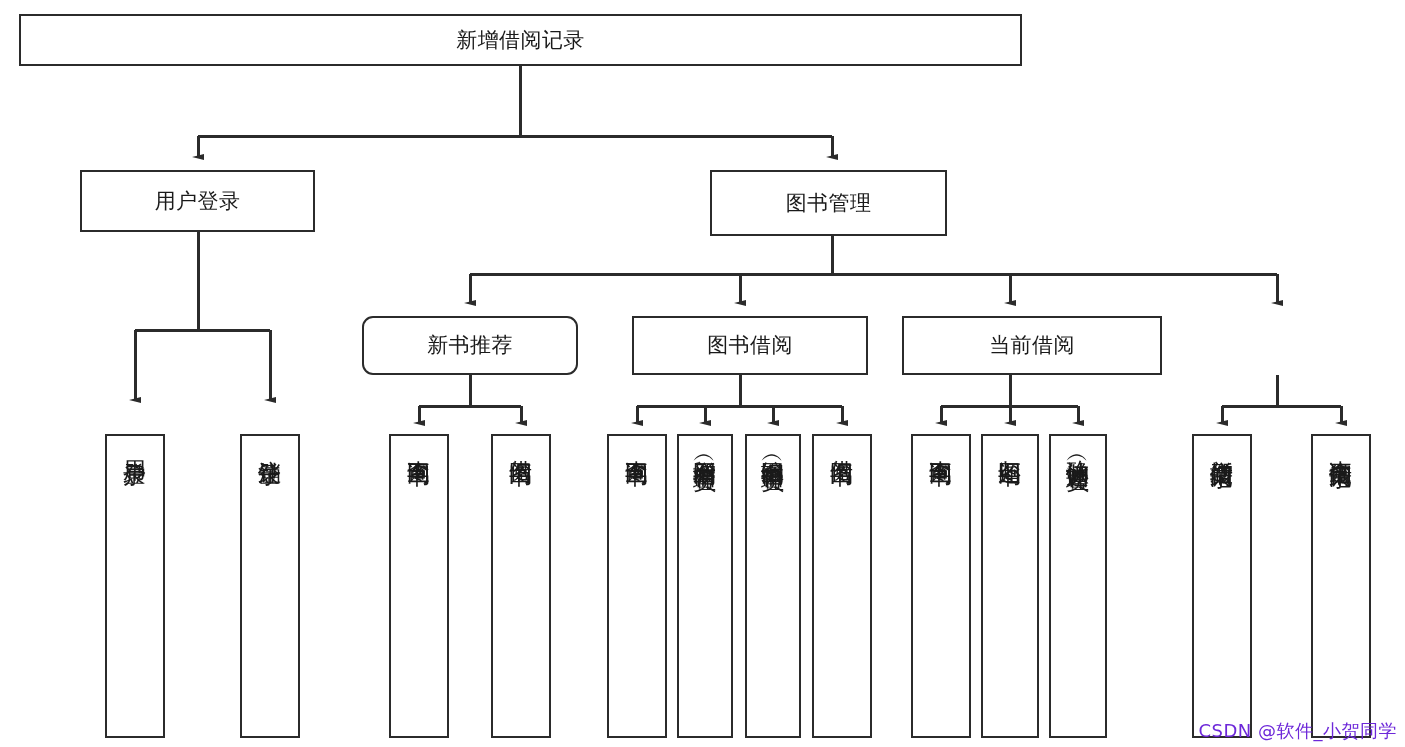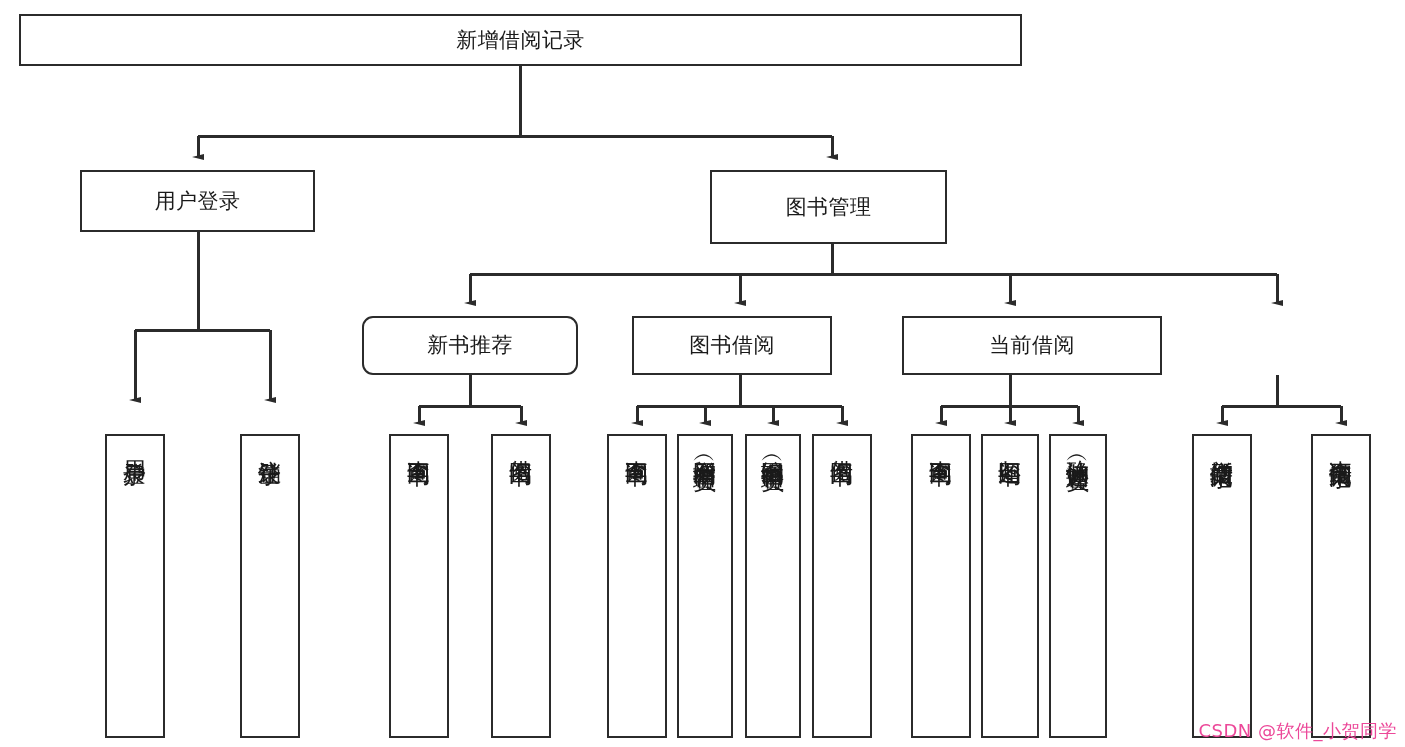--- a/index.html
+++ b/index.html
@@ -62,21 +62,21 @@
     letter-spacing:0.06em;
     white-space:normal;
     max-height:290px;
   }
   
   #watermark{
     position:absolute;
     right:8px;
     bottom:4px;
     font-size:18px;
-    color:#ec4899;
+    color:#6d28d9;
     letter-spacing:0.5px;
     white-space:nowrap;
     user-select:none;
   }
 </style>
 </head>
 <body>
 
 <div id="diagram">
 
@@ -131,29 +131,29 @@
   </svg>
 
   <div class="node root h" style="left:19px;top:14px;width:1003px;height:52px;">
     <span class="label">新增借阅记录</span>
   </div>
 
   <div class="node h" style="left:80px;top:170px;width:235px;height:62px;">
     <span class="label">用户登录</span>
   </div>
 
-  <div class="node h" style="left:710px;top:170px;width:237px;height:74px;">
+  <div class="node h" style="left:710px;top:170px;width:237px;height:66px;">
     <span class="label">图书管理</span>
   </div>
 
   <div class="node h" style="left:362px;top:316px;width:216px;height:59px;border-radius:11px;">
     <span class="label">新书推荐</span>
   </div>
 
-  <div class="node h" style="left:632px;top:316px;width:200px;height:59px;">
+  <div class="node h" style="left:632px;top:316px;width:236px;height:59px;">
     <span class="label">图书借阅</span>
   </div>
 
   <div class="node h" style="left:902px;top:316px;width:260px;height:59px;">
     <span class="label">当前借阅</span>
   </div>
 
 
   <div class="node v" style="left:105px;top:434px;width:60px;height:304px;">
     <span class="label">用户登录</span>

